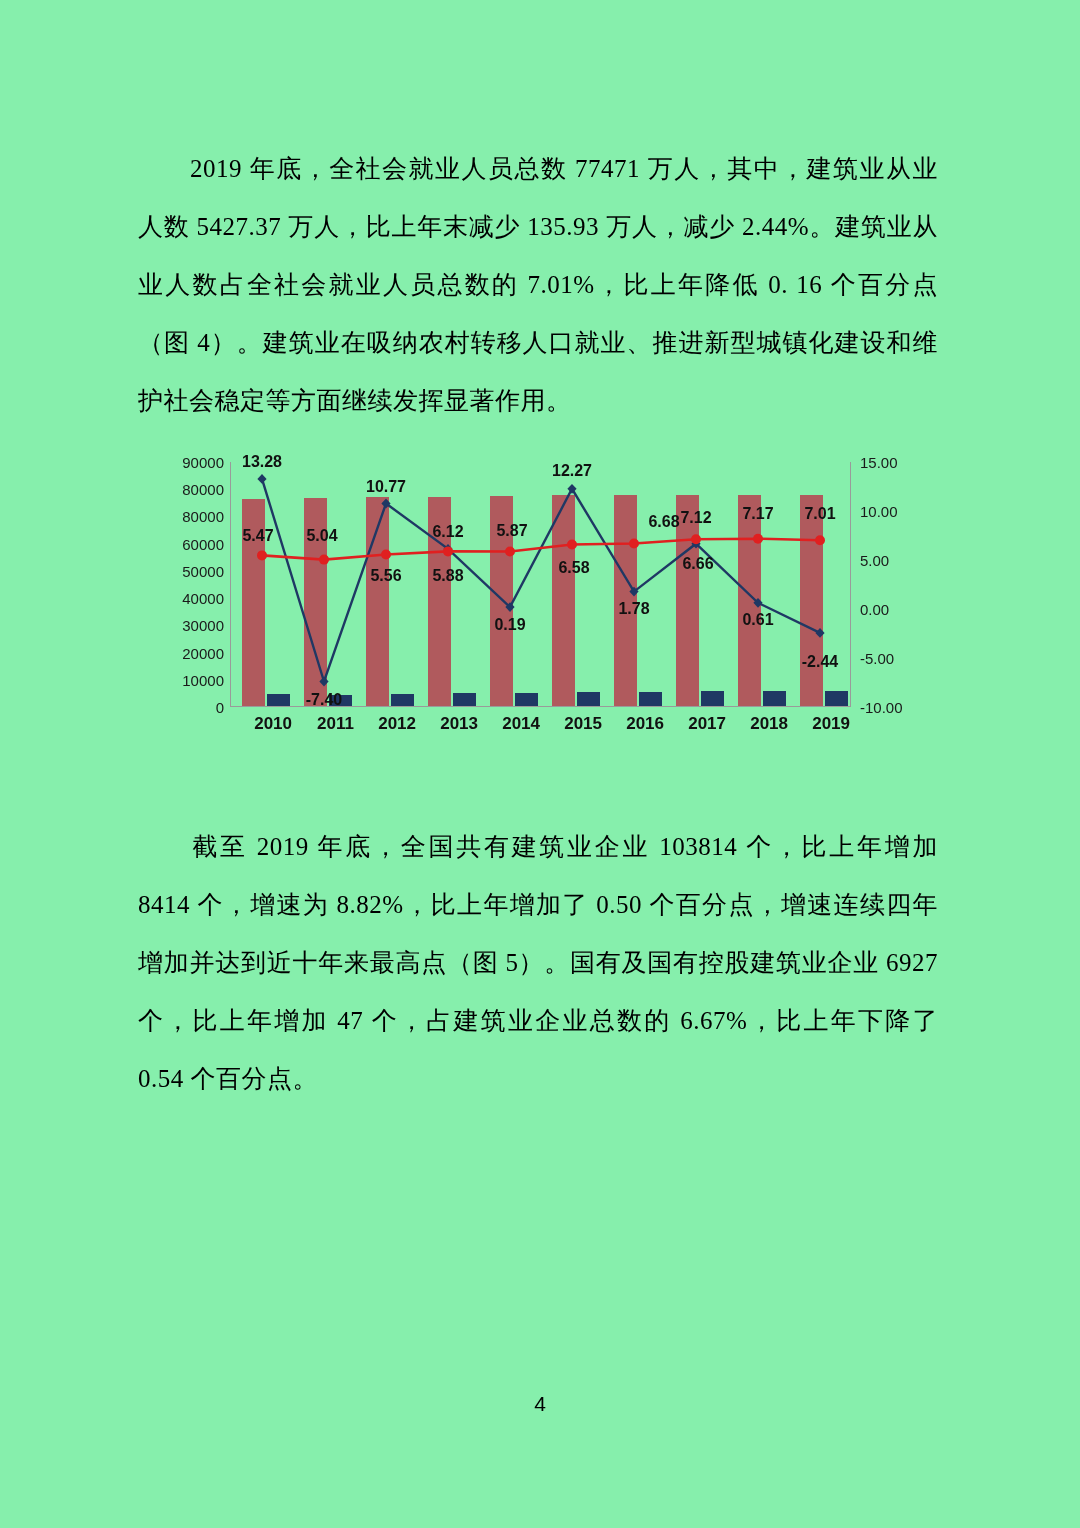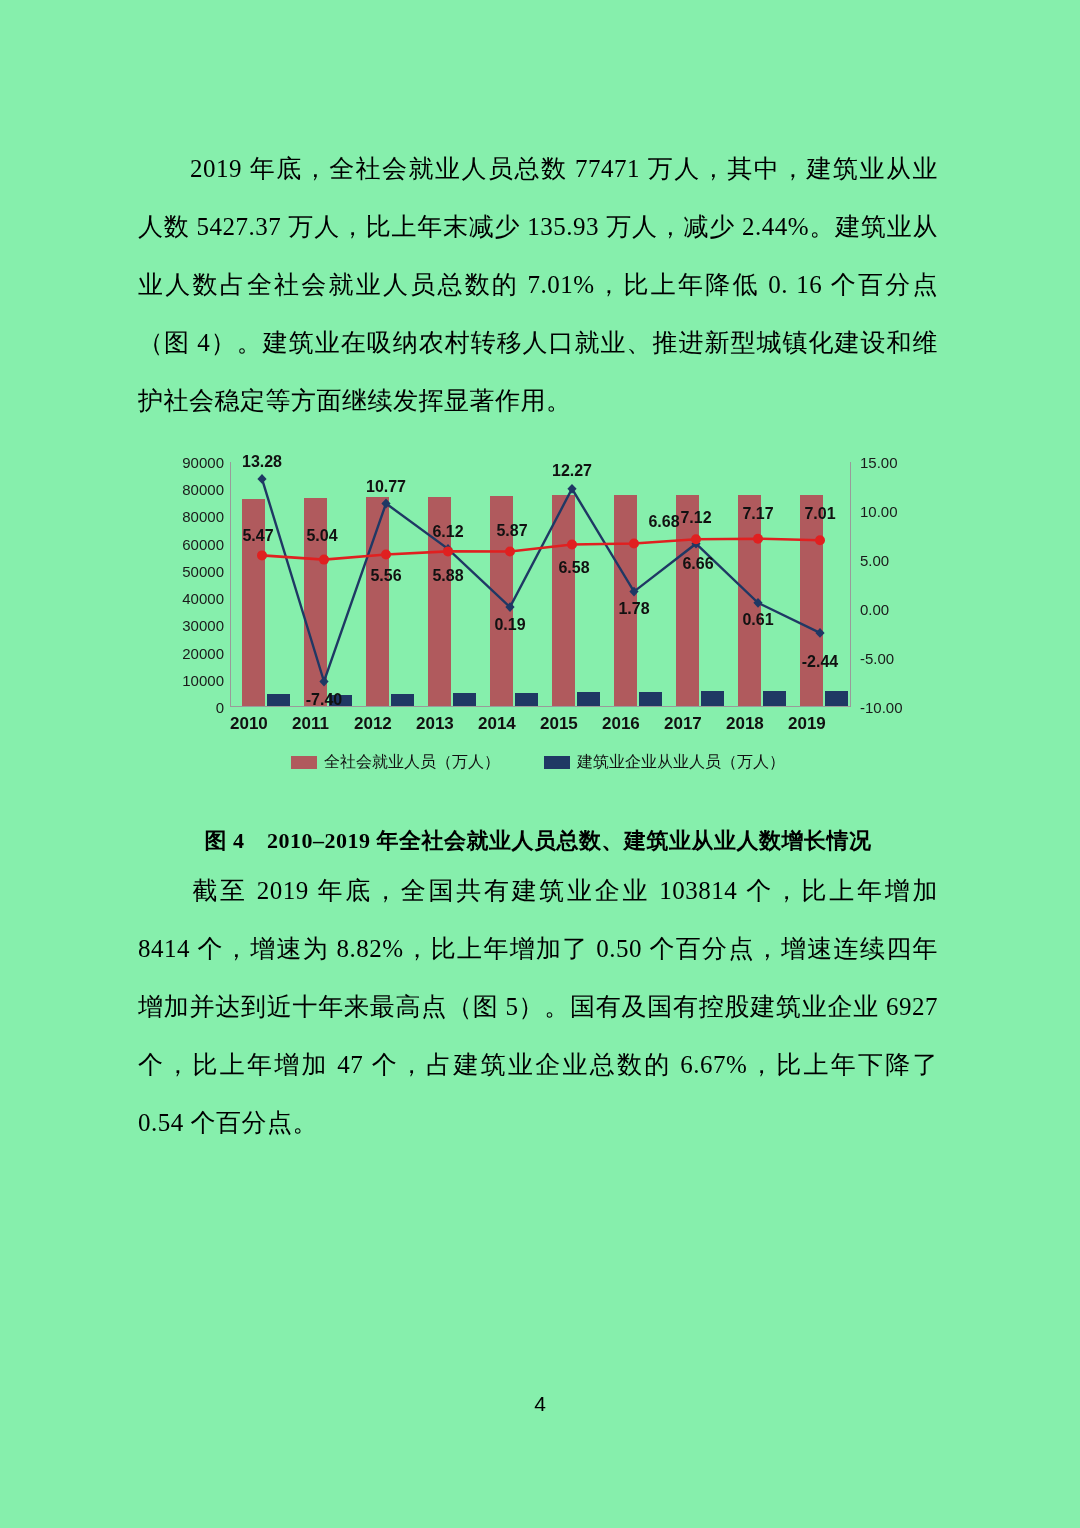--- a/index.html
+++ b/index.html
@@ -90,21 +90,21 @@
     width: 80px;
     transform: translateY(-50%);
     font-family: "Liberation Sans", sans-serif;
   }
   .xtick {
     position: absolute;
     top: 262px;
     font-size: 17px;
     font-weight: bold;
     color: #111;
-    text-align: left;
+    text-align: right;
     width: 62px;
     font-family: "Liberation Sans", sans-serif;
   }
   .bar {
     position: absolute;
     bottom: 0;
   }
   .bar-total { background: #b05a5d; }
   .bar-constr { background: #1f3864; }
   .dlabel {
@@ -300,32 +300,21 @@
         <div class="xtick" style="left:278px;">2013</div>
         <div class="xtick" style="left:340px;">2014</div>
         <div class="xtick" style="left:402px;">2015</div>
         <div class="xtick" style="left:464px;">2016</div>
         <div class="xtick" style="left:526px;">2017</div>
         <div class="xtick" style="left:588px;">2018</div>
         <div class="xtick" style="left:650px;">2019</div>
       </div>
 
       <div class="legend">
-        <div class="legend-row">
-          <div class="legend-item">
-            <span class="swatch-bar" style="background:#b05a5d"></span>
-            <span>全社会就业人员（万人）</span>
-          </div>
-          <div class="legend-item">
-            <span class="swatch-bar" style="background:#1f3864"></span>
-            <span>建筑业企业从业人员（万人）</span>
-          </div>
-        </div>
       </div>
     </div>
 
-    <div class="fig-caption">图 4　2010–2019 年全社会就业人员总数、建筑业从业人数增长情况</div>
 
     <p class="para" style="margin-top:6px"><span class="ind"></span><span>截至 2019 年底，全国共有建筑业企业 103814 个，比上年增加 8414 个，增速为 8.82%，比上年增加了 0.50 个百分点，增速连续四年增加并达到近十年来最高点（图 5）。国有及国有控股建筑业企业 6927 个，比上年增加 47 个，占建筑业企业总数的 6.67%，比上年下降了 0.54 个百分点。</span></p>
   </div>
 
   <div class="page-number">4</div>
 </div>
 
 </body></html>

